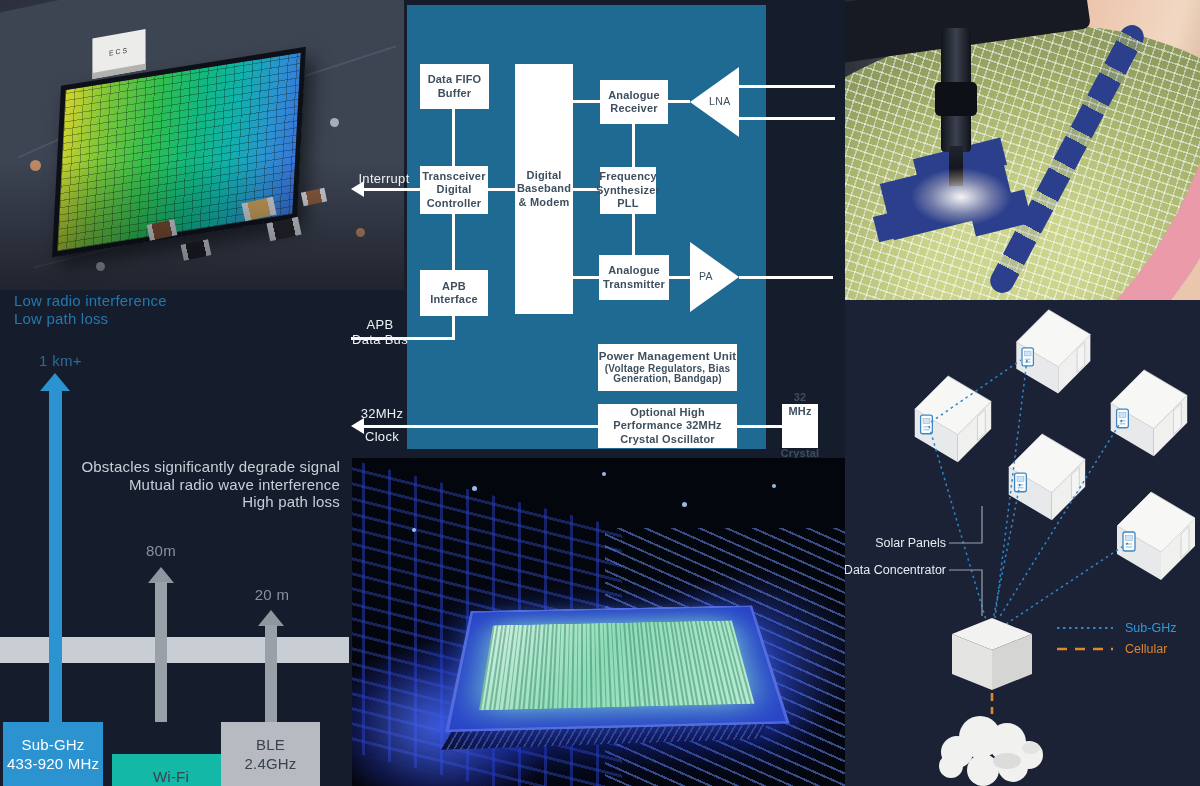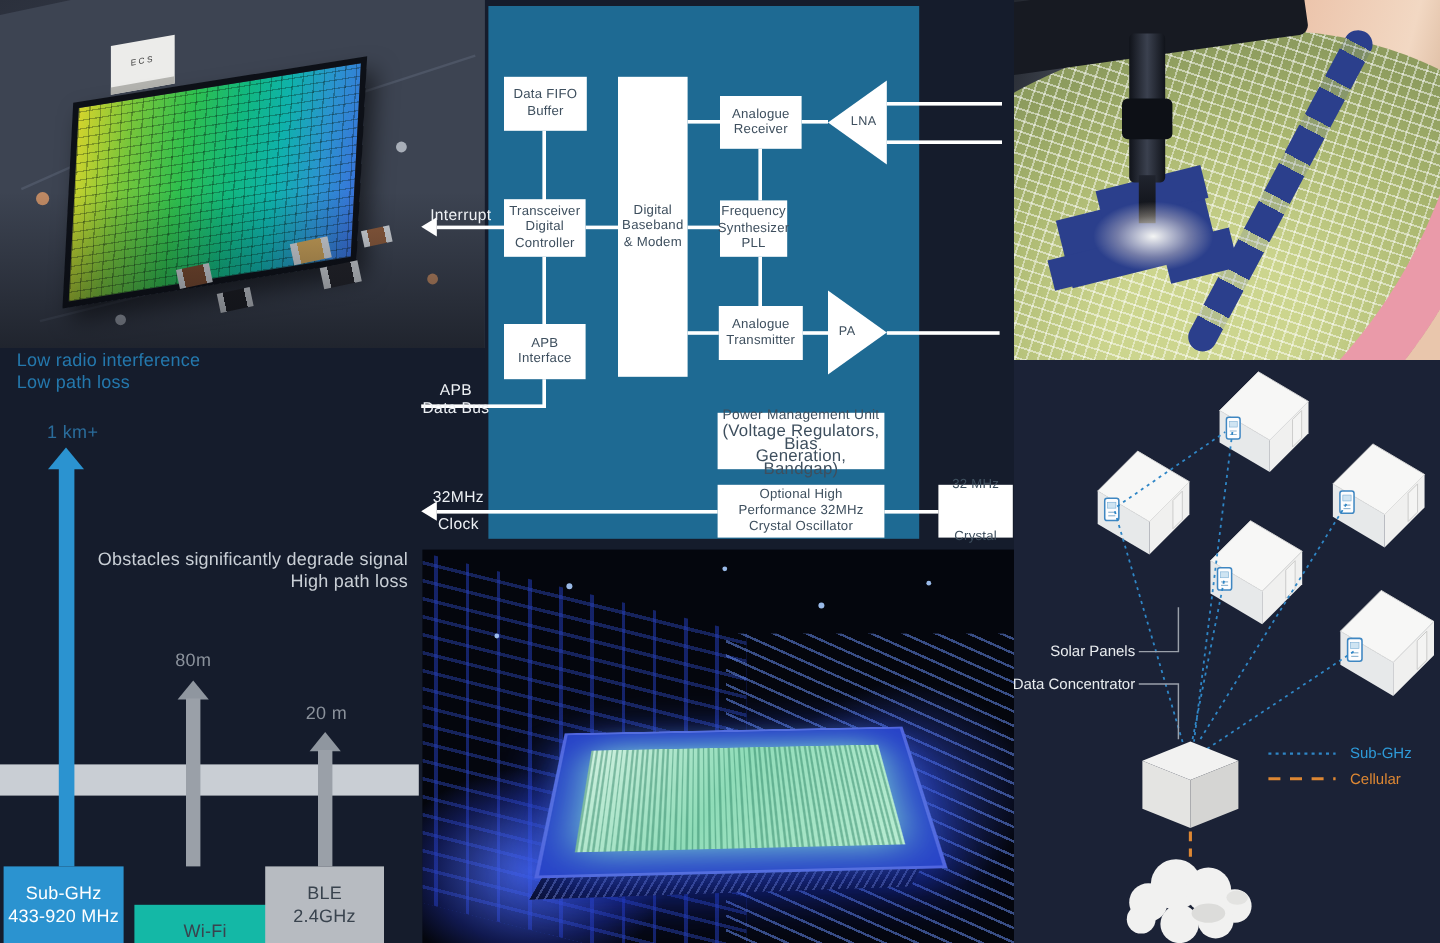--- a/index.html
+++ b/index.html
@@ -1,22 +1,22 @@
 <!DOCTYPE html>
 <html><head>
 <meta charset="utf-8">
 <style>
   html,body{margin:0;padding:0;background:#000;}
   .canvas{position:relative;width:1200px;height:786px;background:#151c2c;overflow:hidden;
           font-family:"Liberation Sans","DejaVu Sans",sans-serif;}
   
   .teal{position:absolute;left:407px;top:5px;width:359px;height:444px;background:#1e6a93;}
   .bx{position:absolute;background:#fff;color:#3e4f5e;display:flex;flex-direction:column;
-      align-items:center;justify-content:center;text-align:center;font-size:11px;line-height:13.5px;letter-spacing:.2px;}
-  .bx .sub{font-size:14px;line-height:10.5px;}
+      align-items:center;justify-content:center;text-align:center;font-size:11px;line-height:13.5px;letter-spacing:.2px;font-weight:bold;}
+  .bx .sub{font-size:10px;line-height:10.5px;}
   .ln{position:absolute;background:#fff;}
   .tri{position:absolute;width:0;height:0;}
   .amp-lbl{position:absolute;color:#3e4f5e;font-size:10.5px;letter-spacing:.4px;}
   .lbl{position:absolute;color:#eef1f5;font-size:13px;text-align:center;letter-spacing:.3px;line-height:15px;}
   
   .pros{position:absolute;left:14px;top:292px;color:#2478ad;font-size:15px;line-height:17.5px;letter-spacing:.2px;}
   .cons{position:absolute;left:30px;top:458px;width:310px;color:#c9cfd6;font-size:15px;line-height:17.5px;text-align:right;letter-spacing:.2px;}
   .range-lbl{position:absolute;font-size:15px;color:#8a919b;text-align:center;letter-spacing:.3px;}
   .wall{position:absolute;left:0;top:637px;width:349px;height:26px;background:#c9ced4;}
   .bar{position:absolute;}
@@ -184,21 +184,21 @@
   <div class="bx" style="left:598px;top:344px;width:139px;height:47px;font-size:11.5px;">
     <div>Power Management Unit</div>
     <div class="sub">(Voltage Regulators, Bias</div>
     <div class="sub">Generation, Bandgap)</div>
   </div>
   <div class="bx" style="left:598px;top:404px;width:139px;height:44px;">
     <div>Optional High</div>
     <div>Performance 32MHz</div>
     <div>Crystal Oscillator</div>
   </div>
-  <div class="bx" style="left:782px;top:404px;width:62px;height:44px;gap:29px;">
+  <div class="bx" style="left:782px;top:404px;width:36px;height:44px;gap:29px;">
     <div>32 MHz</div>
     <div>Crystal</div>
   </div>
 
   <div class="tri" style="left:690px;top:67px;border-top:35px solid transparent;border-bottom:35px solid transparent;border-right:49px solid #fff;"></div>
   <div class="amp-lbl" style="left:709px;top:95px;">LNA</div>
   <div class="tri" style="left:690px;top:242px;border-top:35px solid transparent;border-bottom:35px solid transparent;border-left:49px solid #fff;"></div>
   <div class="amp-lbl" style="left:699px;top:270px;">PA</div>
 
   <div class="lbl" style="left:352px;top:171px;width:64px;">Interrupt</div>
@@ -206,20 +206,21 @@
   <div class="lbl" style="left:344px;top:332px;width:72px;">Data Bus</div>
   <div class="lbl" style="left:352px;top:406px;width:60px;">32MHz</div>
   <div class="lbl" style="left:352px;top:429px;width:60px;">Clock</div>
 
   <div class="pros">
     <div>Low radio interference</div>
     <div>Low path loss</div>
   </div>
   <div class="cons">
     <div>Obstacles significantly degrade signal</div>
+    <div>Mutual radio wave interference</div>
     <div>High path loss</div>
   </div>
 
   <div class="wall"></div>
 
   <div class="range-lbl" style="left:33px;top:352px;width:55px;color:#2a6c9b;">1 km+</div>
   <div class="tri bar" style="left:40px;top:373px;border-left:15px solid transparent;border-right:15px solid transparent;border-bottom:18px solid #2b93d0;"></div>
   <div class="bar" style="left:49px;top:390px;width:13px;height:332px;background:#2b93d0;"></div>
 
   <div class="range-lbl" style="left:143px;top:542px;width:36px;">80m</div>

